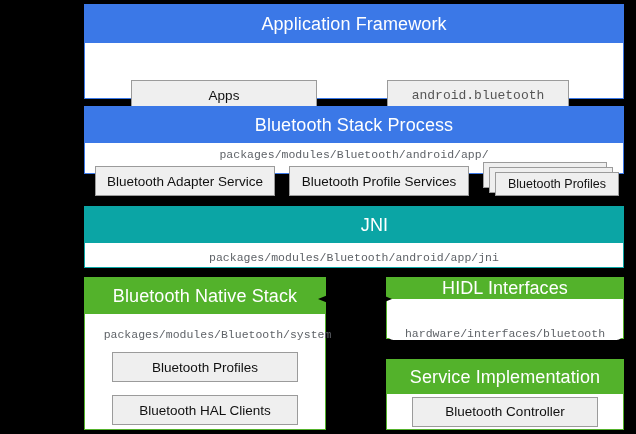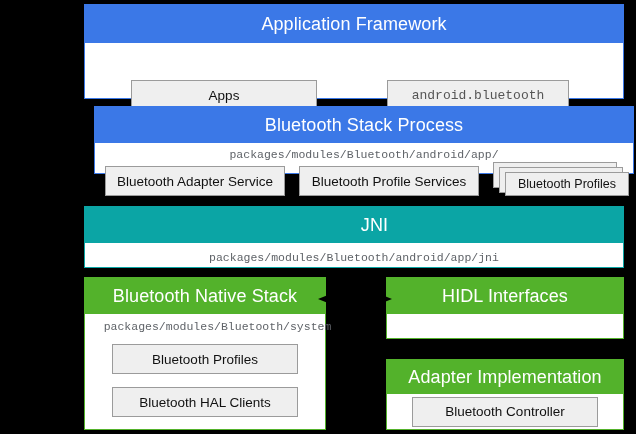--- a/index.html
+++ b/index.html
@@ -128,21 +128,21 @@
   <div class="panel blue" style="left:84px; top:4px; width:540px; height:95px;gap:24px;">
     <div class="panel-header" style="height:38px;">Application Framework</div>
     <div class="panel-body" style="justify-content:center;">
       <div style="position:relative; width:100%; height:100%;">
         <div class="box" style="left:46px; top:13px; position:absolute; width:186px; height:30px;">Apps</div>
         <div class="box mono" style="left:302px; top:13px; position:absolute; width:182px; height:30px;">android.bluetooth</div>
       </div>
     </div>
   </div>
 
-  <div class="panel blue" style="left:94px; top:106px; width:540px; height:68px;">
+  <div class="panel blue" style="left:84px; top:106px; width:540px; height:68px;">
     <div class="panel-header" style="height:36px;">Bluetooth Stack Process</div>
     <div class="panel-body">
       <div class="path" style="margin-top:5px;">packages/modules/Bluetooth/android/app/</div>
       <div style="position:relative; width:100%; height:100%;">
         <div class="box" style="left:204px; top:5px; position:absolute; width:180px; height:30px;">Bluetooth Profile Services</div>
         <div class="box" style="left:10px; top:5px; position:absolute; width:180px; height:30px;">Bluetooth Adapter Service</div>
 
         <div class="stack" style="left:398px; top:1px;">
           <div class="layer l1"></div>
           <div class="layer l2"></div>
@@ -152,35 +152,38 @@
     </div>
   </div>
 
   <div class="panel teal" style="left:84px; top:206px; width:540px; height:62px;">
     <div class="panel-header" style="height:36px;padding-left:41px;">JNI</div>
     <div class="panel-body" style="justify-content:center;">
       <div class="path" style="margin-top:5px;">packages/modules/Bluetooth/android/app/jni</div>
     </div>
   </div>
 
-  <div class="panel green" style="left:84px; top:277px; width:242px; height:153px;">
+  <div class="panel green" style="left:84px; top:277px; width:242px; height:153px;gap:8px;">
     <div class="panel-header" style="height:36px;">Bluetooth Native Stack</div>
     <div class="panel-body">
       <div class="path" style="margin-top:6px;padding-left:25px;">packages/modules/Bluetooth/system</div>
       <div class="box" style="margin-top:11px; width:186px; height:30px;">Bluetooth Profiles</div>
       <div class="box" style="margin-top:13px; width:186px; height:30px;">Bluetooth HAL Clients</div>
     </div>
   </div>
 
   <div class="panel green" style="left:386px; top:277px; width:238px; height:62px;gap:28px;">
     <div class="panel-header" style="height:36px;">HIDL Interfaces</div>
+    <div class="panel-body" style="justify-content:center;">
+      <div class="path">hardware/interfaces/bluetooth</div>
+    </div>
   </div>
 
   <div class="panel green" style="left:386px; top:359px; width:238px; height:71px;">
-    <div class="panel-header" style="height:34px;">Adapter Implementation</div>
+    <div class="panel-header" style="height:34px;">Service Implementation</div>
     <div class="panel-body" style="justify-content:center;">
       <div class="box" style="width:186px; height:30px;">Bluetooth Controller</div>
     </div>
   </div>
 
   <svg class="connector" viewBox="0 0 74 10">
     <line x1="9" y1="5" x2="65" y2="5" stroke="#000000" stroke-width="2"></line>
     <polygon points="0,5 10,1 10,9" fill="#000000"></polygon>
     <polygon points="74,5 64,1 64,9" fill="#000000"></polygon>
   </svg>

